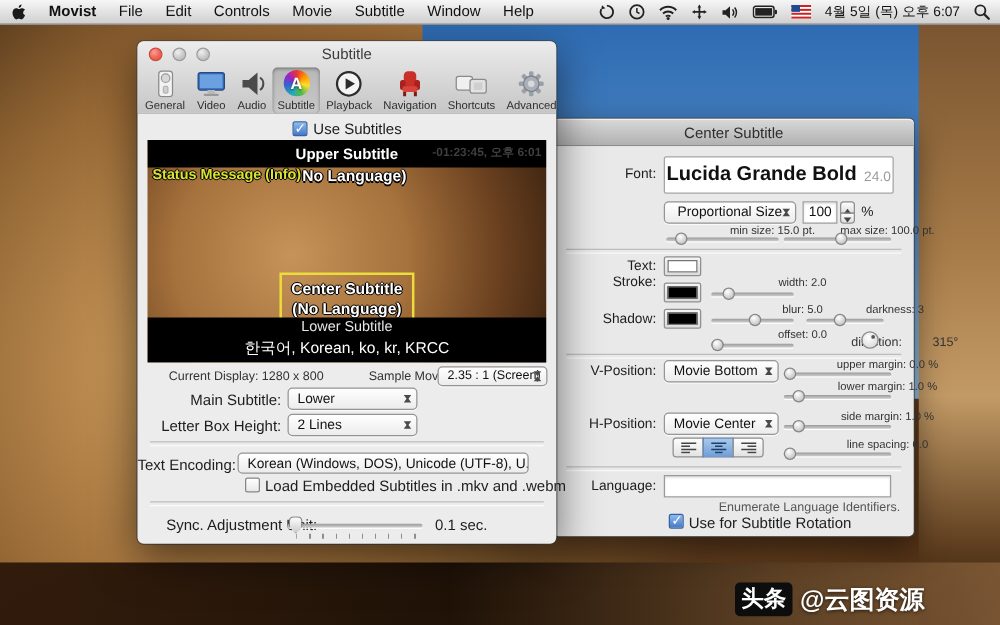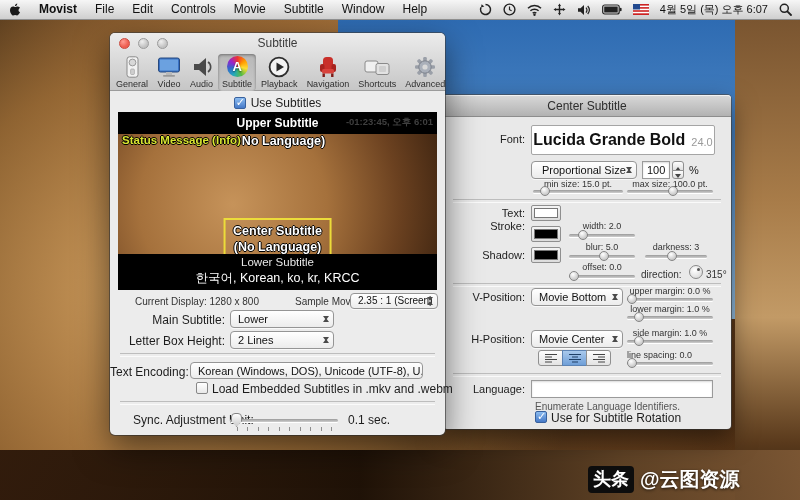--- a/index.html
+++ b/index.html
@@ -59,21 +59,21 @@
     font-size:11px;color:#111;padding:2px 4px 0;box-shadow:inset 0 1px 2px rgba(0,0,0,.15);}
   .cb{position:absolute;width:12px;height:12px;box-sizing:border-box;border:1px solid #878787;border-radius:2px;
     background:linear-gradient(#fff,#e8e8e8);}
   .cb.on{background:linear-gradient(#8cbcf0,#4579c8);border-color:#38619e;}
   .cb.on::after{content:"✓";position:absolute;left:1px;top:-2px;font-size:11px;font-weight:bold;color:#fff;}
   .sl{position:absolute;height:3px;background:linear-gradient(#9a9a9a,#cfcfcf);border-radius:2px;box-shadow:0 1px 0 #fff;}
   .th{position:absolute;top:-4px;width:10px;height:10px;border-radius:50%;box-sizing:border-box;
     background:radial-gradient(circle at 38% 30%,#ffffff,#c6c6c6 75%);border:1px solid #858585;}
   .th.pt{width:11px;height:14px;border-radius:4px 4px 2px 2px;top:-6px;
     clip-path:polygon(0 0,100% 0,100% 58%,50% 100%,0 58%);background:linear-gradient(#fdfdfd,#cccccc);}
-  .mini{position:absolute;font-size:9px;color:#333;white-space:nowrap;}
+  .mini{position:absolute;font-size:9px;color:#333;white-space:nowrap;margin-left:40px;}
   .ticks{position:absolute;height:4px;background:repeating-linear-gradient(90deg,#8d8d8d 0 1px,transparent 1px 10.5px);}
   .well{position:absolute;width:30px;height:16px;box-sizing:border-box;border:1px solid #8f8f8f;border-radius:2px;
     background:linear-gradient(#f4f4f4,#dcdcdc);padding:2px;}
   .well>div{width:100%;height:100%;border:1px solid #777;box-sizing:border-box;}
   .seg{position:absolute;display:flex;}
   .seg>div{width:25px;height:16px;box-sizing:border-box;border:1px solid #8f8f8f;margin-left:-1px;
     background:linear-gradient(#fdfdfd,#e3e3e3);display:flex;align-items:center;justify-content:center;}
   .seg>div:first-child{border-radius:3px 0 0 3px;margin-left:0;}
   .seg>div:last-child{border-radius:0 3px 3px 0;}
   .seg>div.on{background:linear-gradient(#a9c9ec,#6f9fd8);border-color:#5c83b4;}
@@ -275,21 +275,21 @@
           <svg width="14" height="10" viewBox="0 0 14 10">
             <path d="M1 1.5 H13 M4 4 H10 M1 6.5 H13 M4 9 H10" stroke="#1e3f66" stroke-width="1.2"></path>
           </svg>
         </div>
       <div>
           <svg width="14" height="10" viewBox="0 0 14 10">
             <path d="M1 1.5 H13 M6 4 H13 M1 6.5 H13 M6 9 H13" stroke="#444" stroke-width="1.2"></path>
           </svg>
         </div>
     </div>
-    <div class="mini" style="left:184px;top:255px;width:86px;">line spacing: 0.0</div>
+    <div class="mini" style="left:184px;top:255px;width:86px;text-align:center;">line spacing: 0.0</div>
     <div class="sl" style="left:184px;top:267px;width:86px;">
         <div class="th" style="left:0%;"></div>
       </div>
 
     <div class="hr" style="left:10px;right:10px;top:278px;"></div>
 
     <div class="lbl r" style="left:0;top:288px;width:82px;">Language:</div>
     <div class="field" style="left:88px;top:285px;width:182px;border-radius:0;"></div>
     <div class="mini" style="left:92px;top:306px;font-size:10px;color:#555;">Enumerate Language Identifiers.</div>
     <span class="cb on" style="left:92px;top:316px;"></span>

